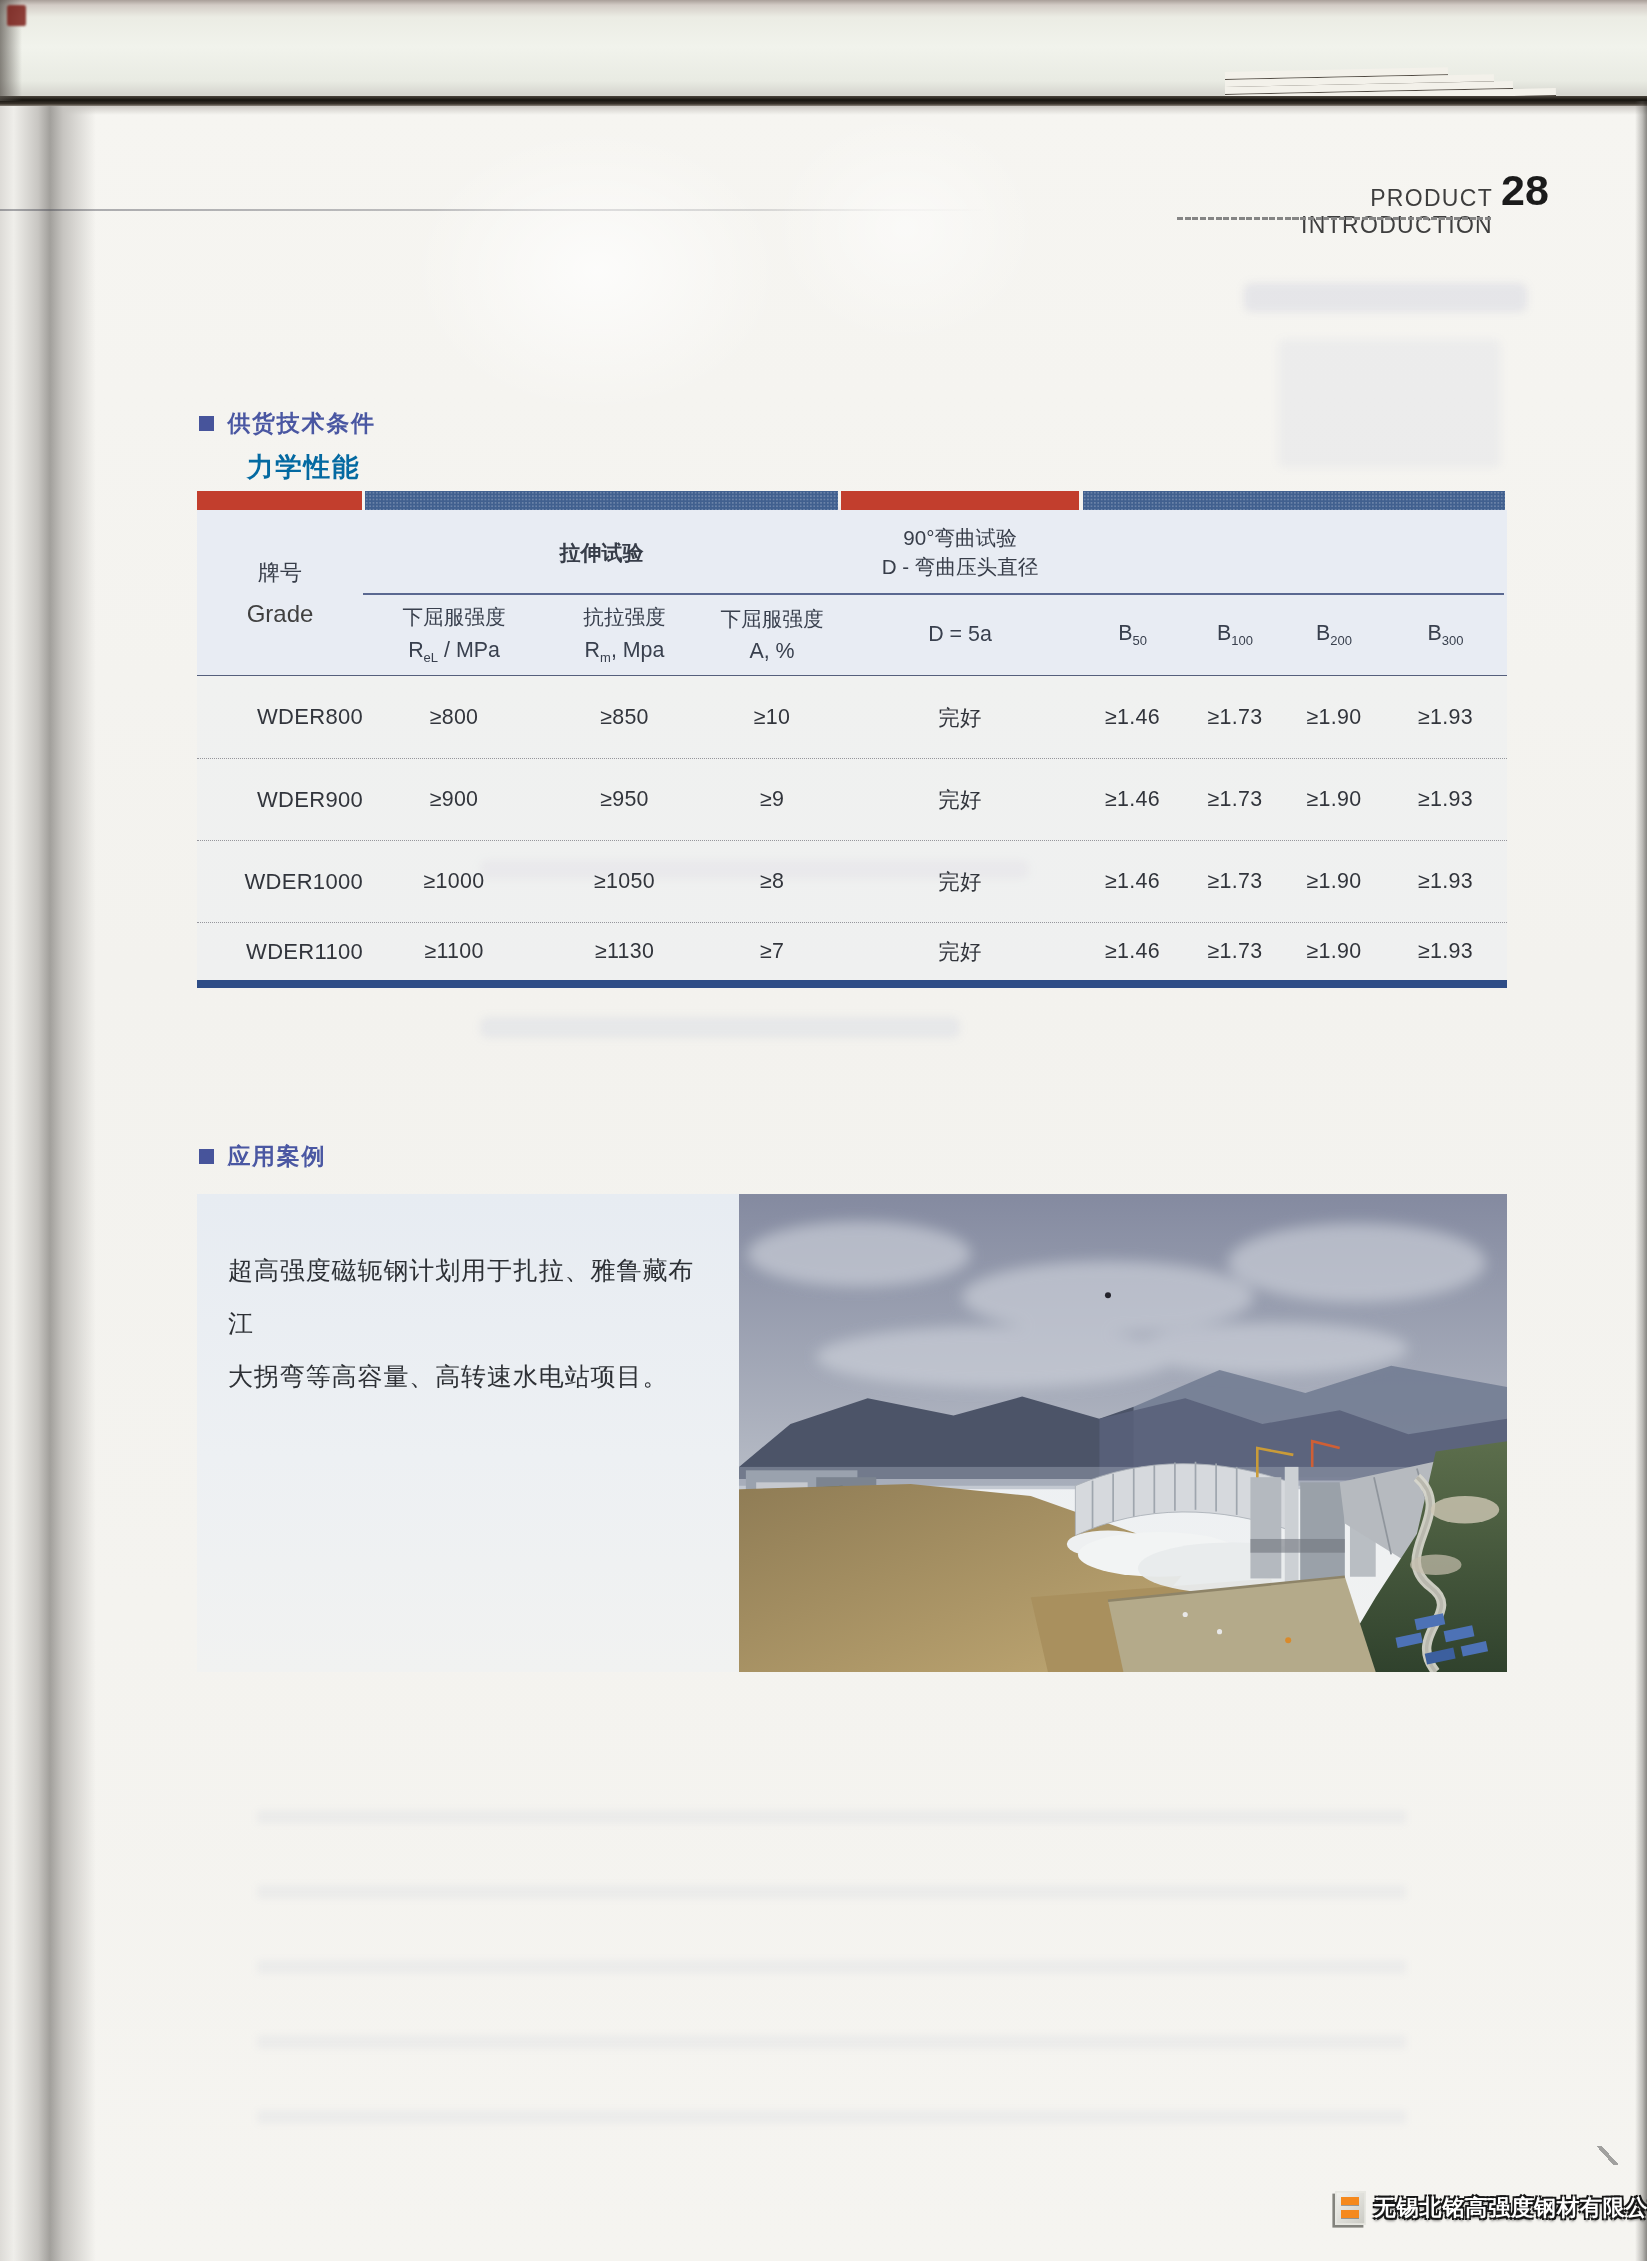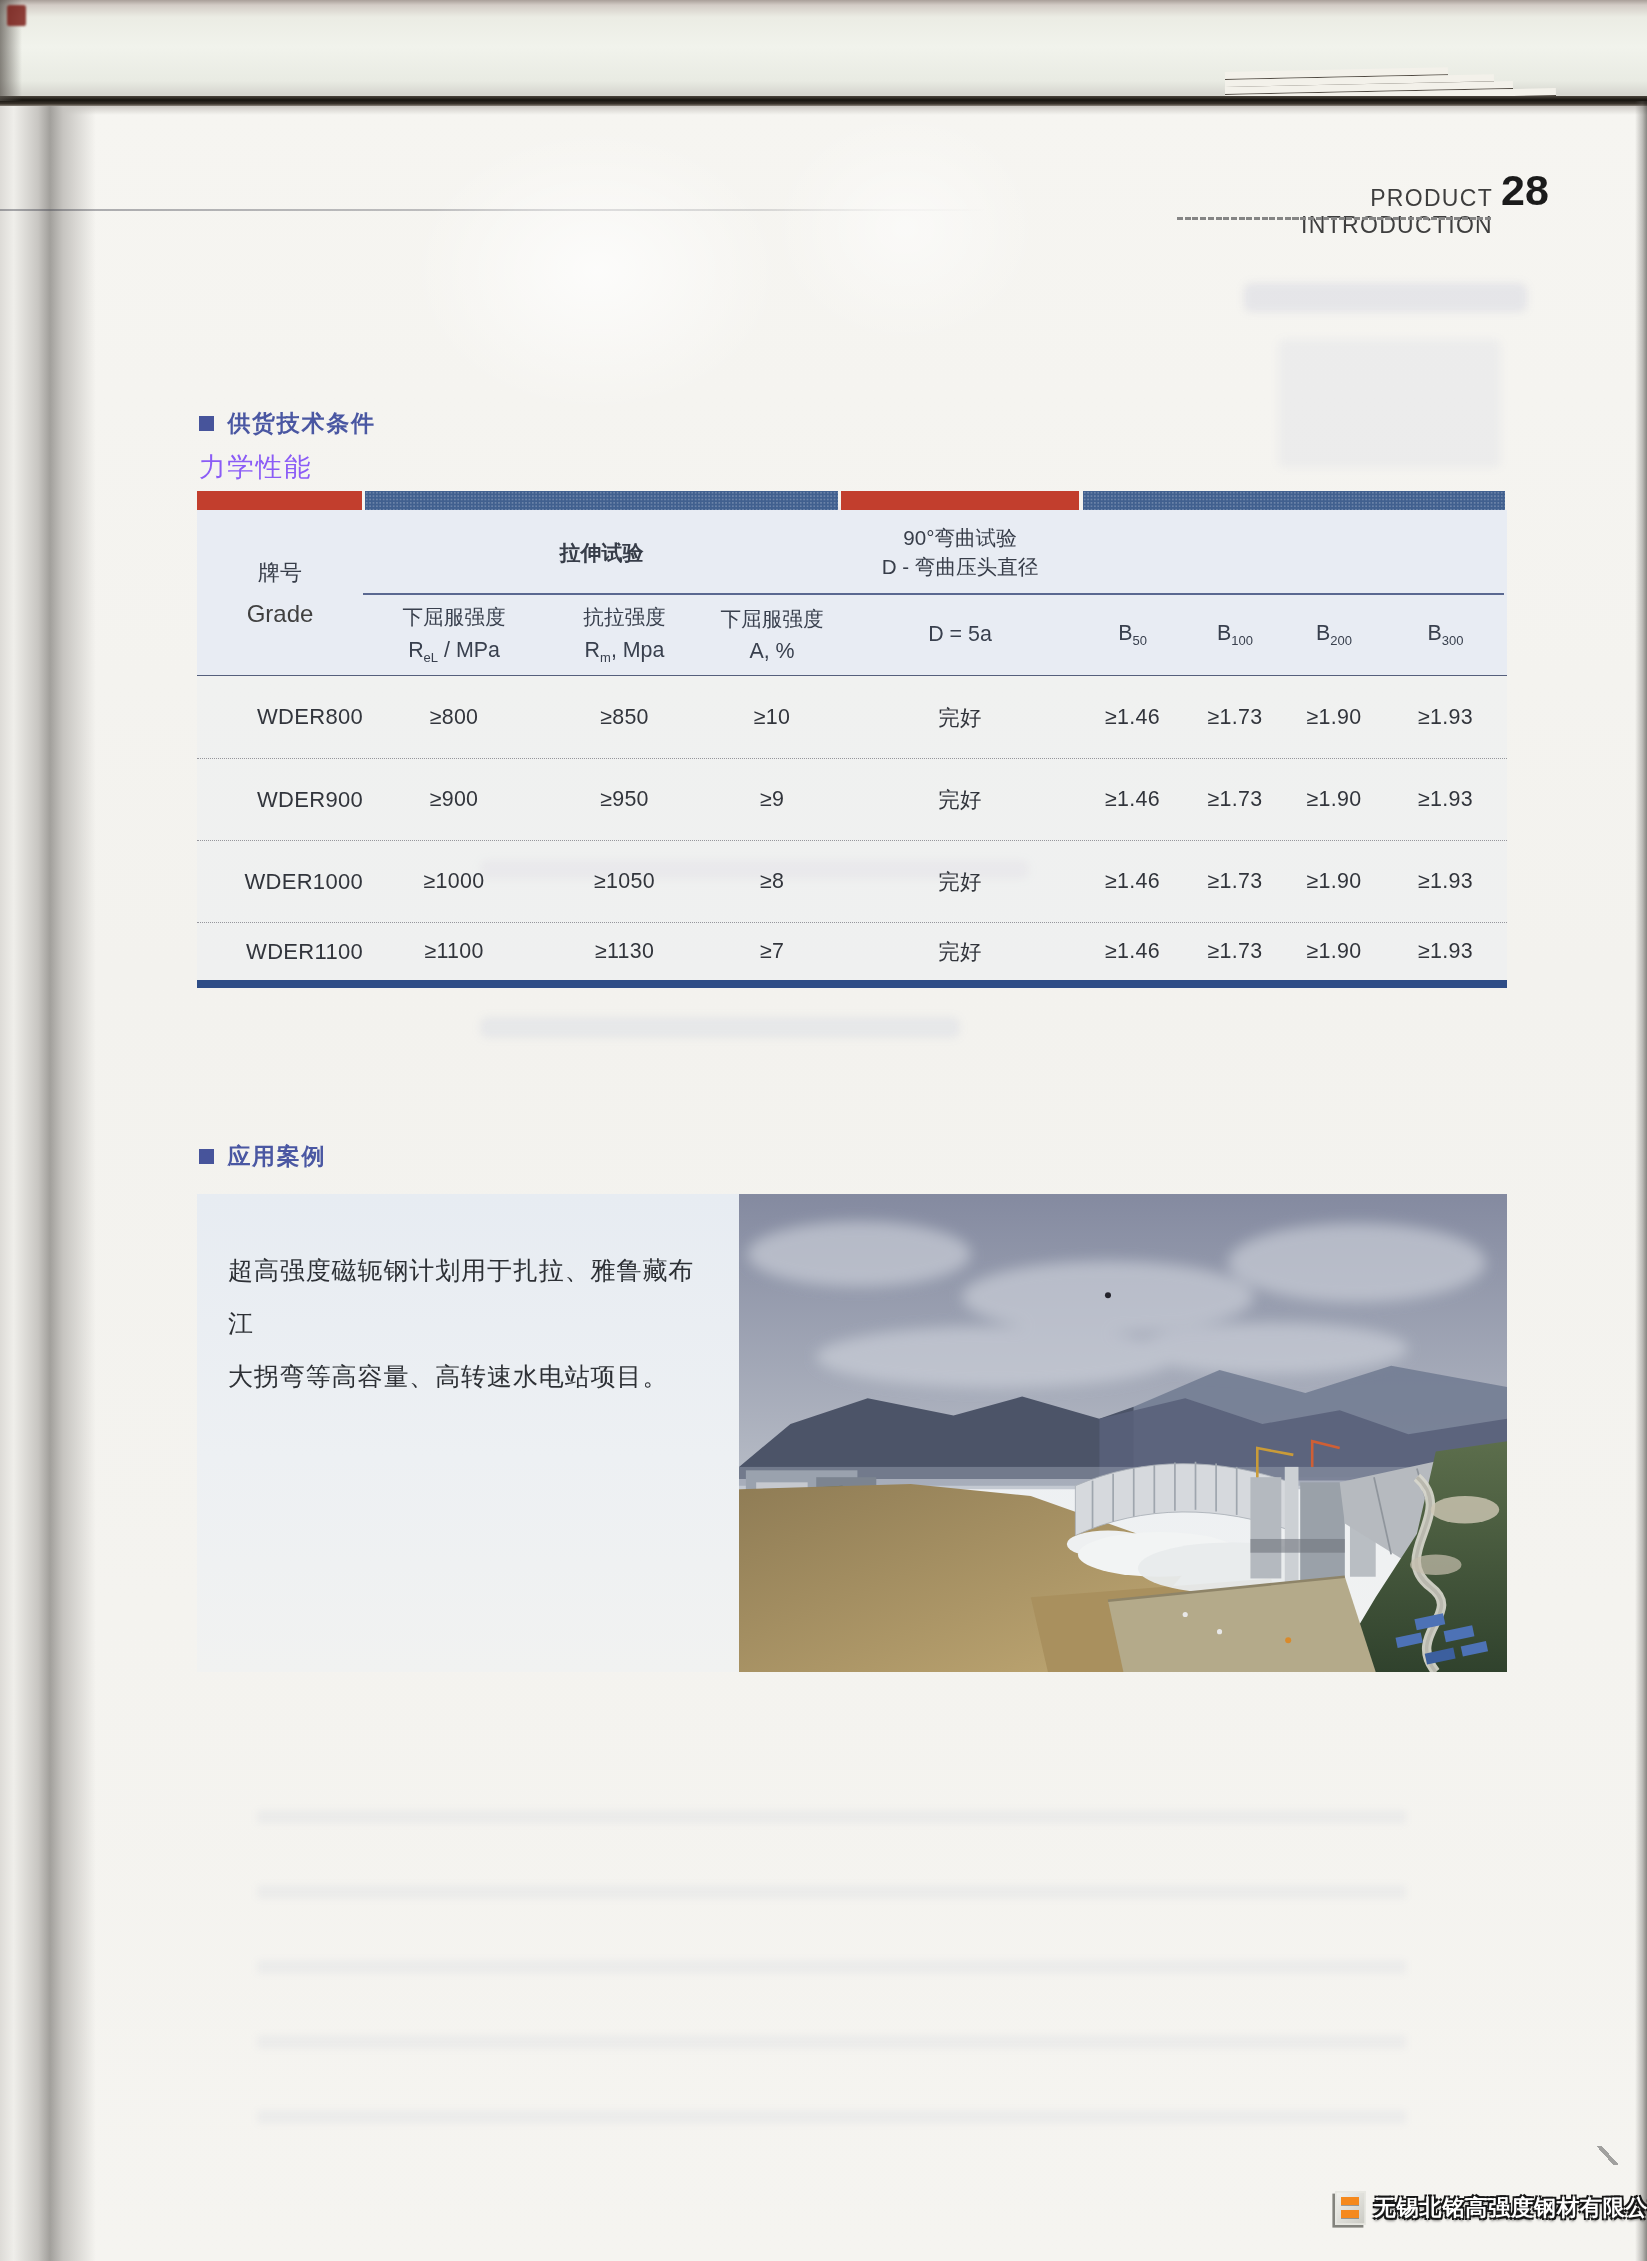--- a/index.html
+++ b/index.html
@@ -41,21 +41,21 @@
   .hdr-title{ left:1177px; top:185px; width:316px; text-align:right;
     font-size:23px; letter-spacing:1.3px; color:#3e3e3e; font-weight:500;}
   .hdr-num{ left:1501px; top:166px; font-size:43px; font-weight:bold; color:#1b1b1b;}
   .hdr-rule{ left:1177px; top:217px; width:316px; height:2.6px;
     background:repeating-linear-gradient(90deg,#858585 0 6px,rgba(0,0,0,0) 6px 7.7px);}
 
   
   .sec{ display:flex; align-items:center; gap:13px;}
   .sec .sq{ width:15.4px; height:15.4px; background:#47549b;}
   .sec .t{ font-size:23px; font-weight:bold; color:#4a57a2; letter-spacing:1.7px;}
-  .subtitle{ font-size:26.6px; font-weight:normal; color:#8b5cf6; letter-spacing:1.7px;}
+  .subtitle{ font-size:26.6px; font-weight:bold; color:#0369a1; letter-spacing:1.7px;margin-left:48px;}
 
   
   .tbl{ left:197px; top:491px; width:1310px;}
   .tbl-bar{ position:relative; height:19px;}
   .tbl-bar .seg{ position:absolute; top:0; height:19px;}
   .seg-red{ background:#c23e2d;}
   .seg-blue{ background:#41608f;
     background-image:radial-gradient(rgba(255,255,255,.22) 0.9px,rgba(0,0,0,0) 0.9px);
     background-size:3.4px 3.4px;}
   .tbl-head{ position:relative; height:166px; background:#e8ecf3;

